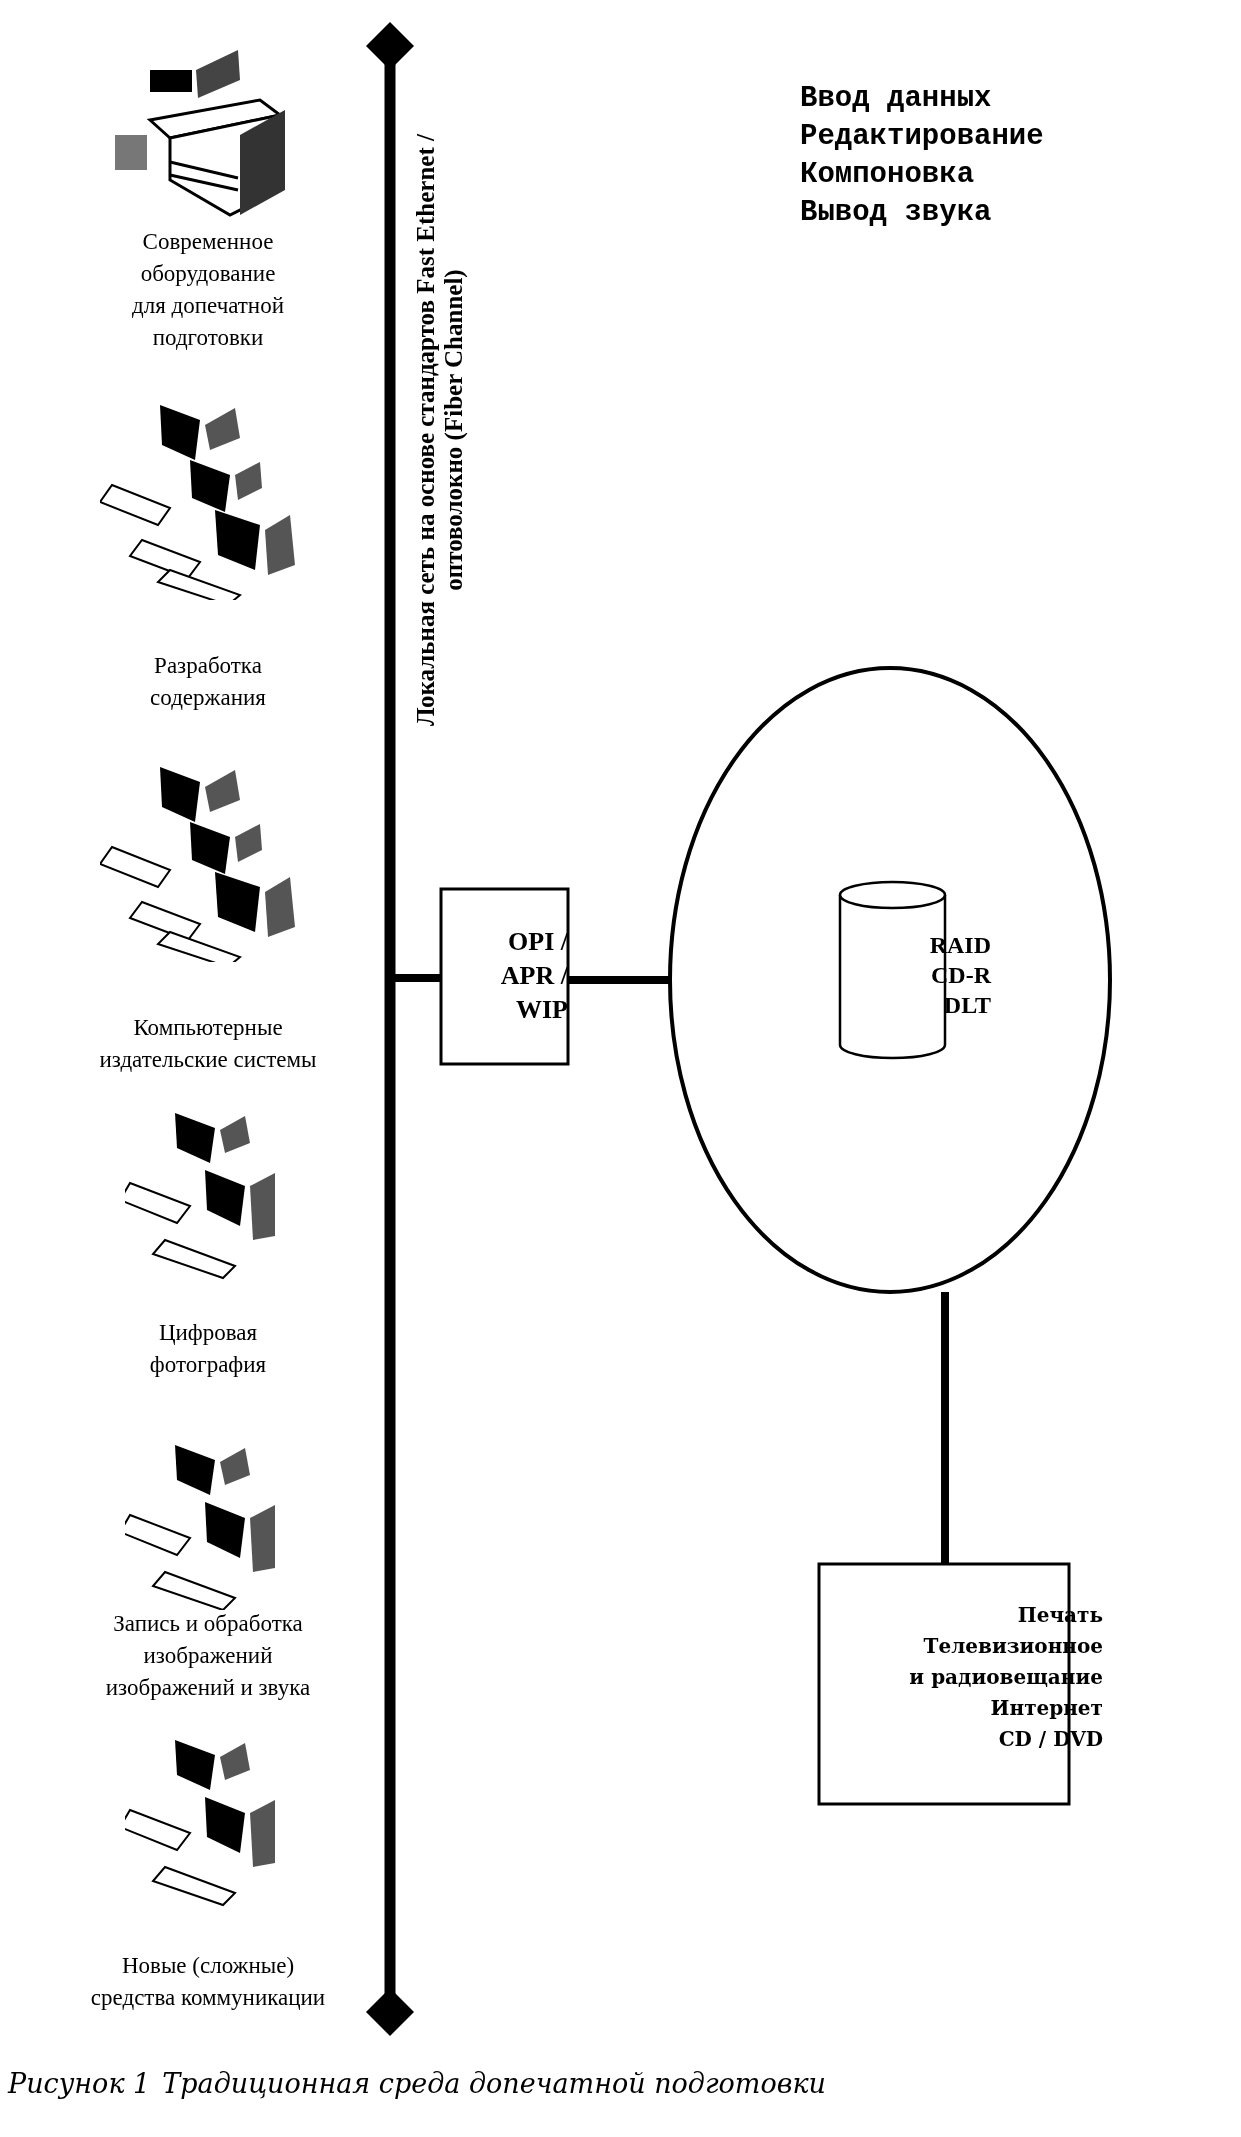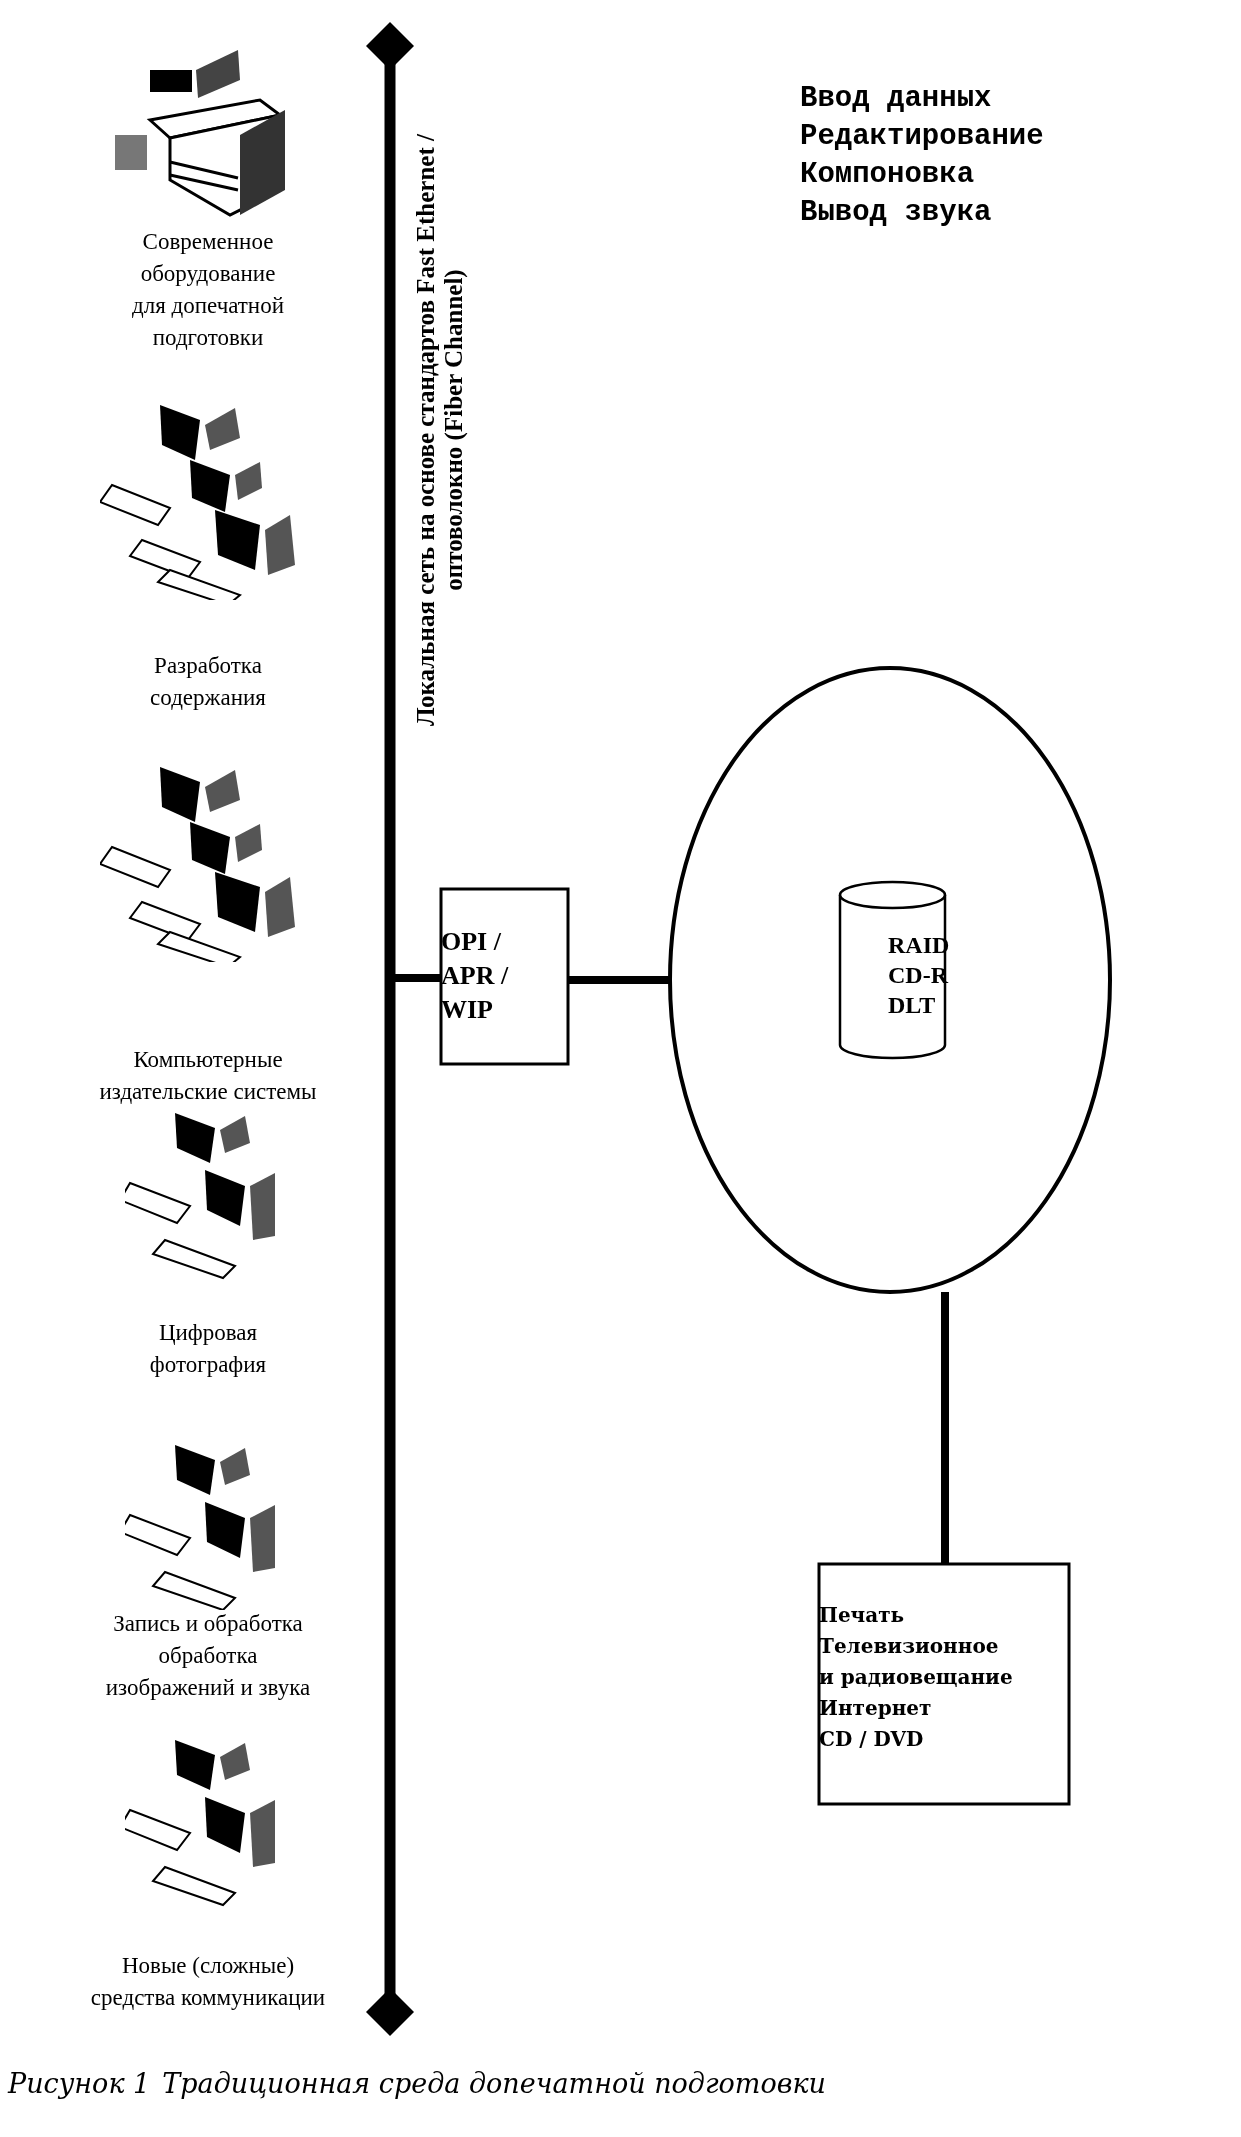--- a/index.html
+++ b/index.html
@@ -12,21 +12,21 @@
   .dev-icon { position: absolute; }
   .bus-label { position: absolute; left: 412px; top: 30px; width: 60px; height: 800px; }
   .bus-label .rot { position: absolute; left: 0; top: 0; width: 800px; height: 60px;
       transform-origin: 0 0; transform: translate(0px, 800px) rotate(-90deg);
       font-family: "Liberation Serif", serif; font-weight: bold; font-size: 25px;
       line-height: 28px; text-align: center; }
   .bus-label .rot span { display: block; }
   .functions { position: absolute; left: 800px; top: 80px; font-family: Liberation Mono, monospace;
       font-weight: bold; font-size: 29px; line-height: 38px; }
   .functions span { display: block; }
-  .box-text { position: absolute; text-align: left; font-family: "Liberation Serif", serif;
+  .box-text { position: absolute; text-align: right; font-family: "Liberation Serif", serif;
       font-weight: bold; }
   .box-text span { display: block; }
   .opi-text { left: 441px; top: 925px; width: 127px; font-size: 26px; line-height: 34px; }
   .store-text { left: 840px; top: 930px; width: 103px; font-size: 24px; line-height: 30px; margin-left: 48px; }
   .out-text { left: 819px; top: 1600px; width: 284px; font-family: "DejaVu Serif", serif;
       font-size: 20px; line-height: 31px; }
   .caption { position: absolute; left: 8px; top: 2068px; font-family: "DejaVu Serif", serif;
       font-style: italic; font-size: 27px; }
   .caption .num { margin-right: 12px; }
 </style>
@@ -132,31 +132,31 @@
 <div class="dev-label" style="left:58px;top:226px">
   <span>Современное</span>
   <span>оборудование</span>
   <span>для допечатной</span>
   <span>подготовки</span>
 </div>
 <div class="dev-label" style="left:58px;top:650px">
   <span>Разработка</span>
   <span>содержания</span>
 </div>
-<div class="dev-label" style="left:58px;top:1044px">
+<div class="dev-label" style="left:58px;top:1012px">
   <span>Компьютерные</span>
   <span>издательские системы</span>
 </div>
 <div class="dev-label" style="left:58px;top:1317px">
   <span>Цифровая</span>
   <span>фотография</span>
 </div>
 <div class="dev-label" style="left:58px;top:1608px">
   <span>Запись и обработка</span>
-  <span>обработка</span>
+  <span>изображений</span>
   <span>изображений и звука</span>
 </div>
 <div class="dev-label" style="left:58px;top:1950px">
   <span>Новые (сложные)</span>
   <span>средства коммуникации</span>
 </div>
 
 <div class="bus-label">
   <div class="rot">
     <span>Локальная сеть на основе стандартов Fast Ethernet /</span>

